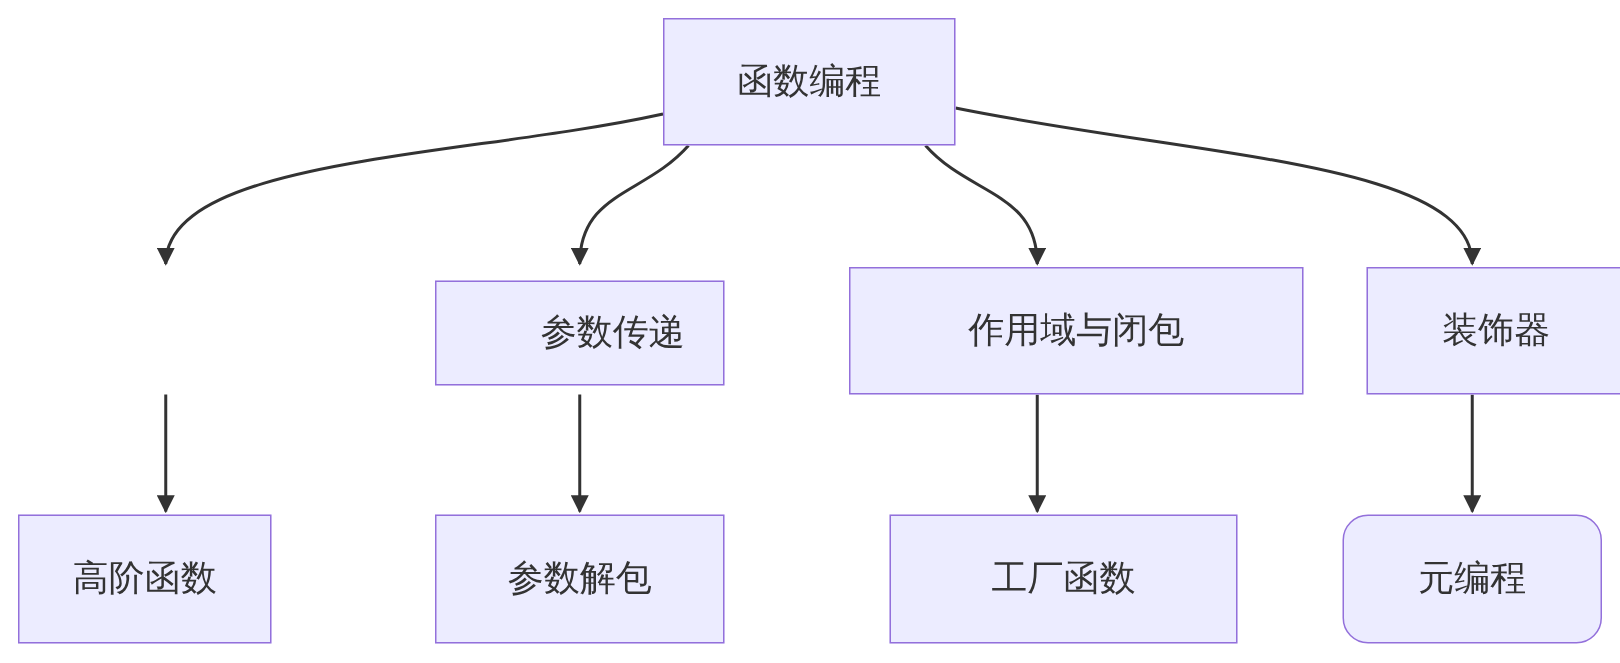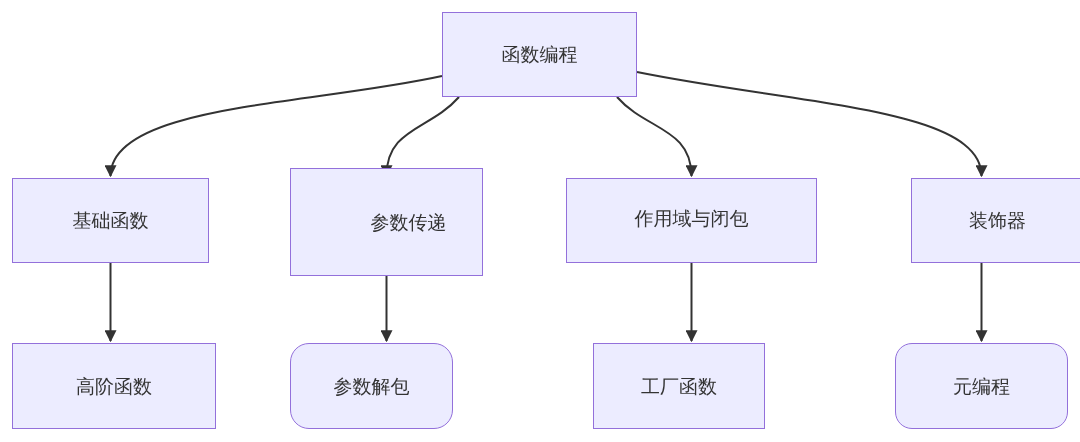--- a/index.html
+++ b/index.html
@@ -30,21 +30,21 @@
   }
   .node {
     position: absolute;
     box-sizing: border-box;
     background: #ECECFF;
     border: 1.5px solid #9370DB;
     color: #333333;
     display: flex;
     align-items: center;
     justify-content: center;
-    font-size: 19px;
+    font-size: 24px;
     line-height: 1;
     white-space: nowrap;
     text-align: center;
   }
 </style>
 </head>
 <body>
 
 <div class="canvas">
 
@@ -62,45 +62,42 @@
     <path class="edge" d="M 110.5 263 L 110.5 341" marker-end="url(#arrowhead)"></path>
     <path class="edge" d="M 386.5 263 L 386.5 341" marker-end="url(#arrowhead)"></path>
     <path class="edge" d="M 691.5 263 L 691.5 341" marker-end="url(#arrowhead)"></path>
     <path class="edge" d="M 981.5 263 L 981.5 341" marker-end="url(#arrowhead)"></path>
   </svg>
 
   <div class="node" style="left:442px; top:12px; width:195px; height:85px;">
     <span>函数编程</span>
   </div>
 
-  <div class="node" style="left:12px; top:178px; width:197px; height:85px;">
-    <span>基础函数</span>
-  </div>
 
-  <div class="node" style="left:290px; top:168px; width:193px; height:108px;padding-left:44px;">
+  <div class="node" style="left:290px; top:187px; width:193px; height:70px;padding-left:44px;">
     <span>参数传递</span>
   </div>
 
-  <div class="node" style="left:566px; top:178px; width:251px; height:85px;font-family:Liberation Mono, monospace;">
+  <div class="node" style="left:566px; top:178px; width:303px; height:85px;">
     <span>作用域与闭包</span>
   </div>
 
   <div class="node" style="left:895px; top:178px; width:173px; height:85px;margin-left:16px;">
     <span>装饰器</span>
   </div>
 
-  <div class="node" style="left:12px; top:343px; width:204px; height:86px;align-items:center;">
+  <div class="node" style="left:12px; top:343px; width:169px; height:86px;align-items:center;">
     <span>高阶函数</span>
   </div>
 
-  <div class="node" style="left:290px; top:343px; width:163px; height:86px;border-radius:19px;">
+  <div class="node" style="left:290px; top:343px; width:193px; height:86px;">
     <span>参数解包</span>
   </div>
 
-  <div class="node" style="left:593px; top:343px; width:172px; height:86px;">
+  <div class="node" style="left:593px; top:343px; width:232px; height:86px;">
     <span>工厂函数</span>
   </div>
 
   <div class="node" style="left:895px; top:343px; width:173px; height:86px;border-radius:17px;">
     <span>元编程</span>
   </div>
 
 </div>
 
 </body></html>

